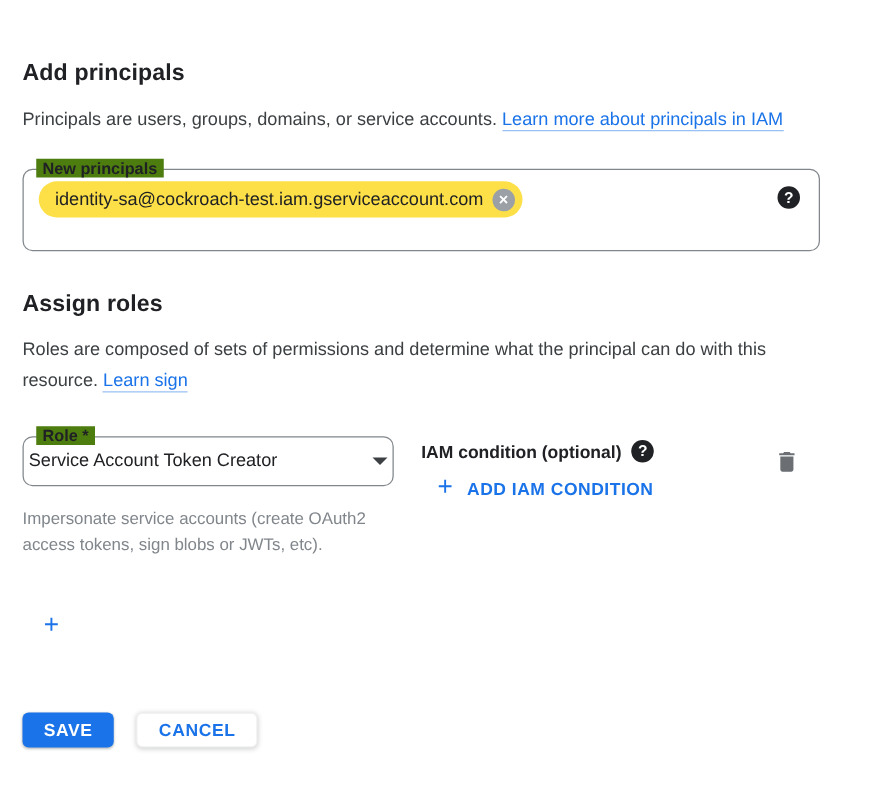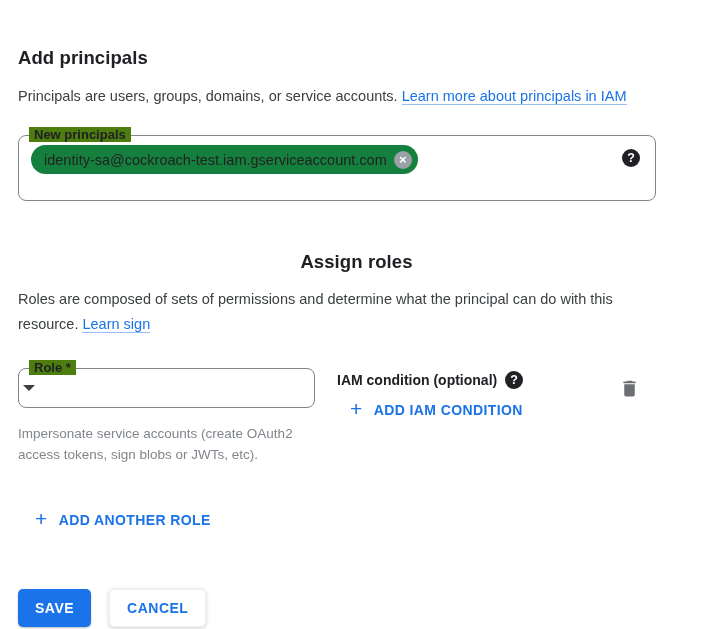--- a/index.html
+++ b/index.html
@@ -58,21 +58,21 @@
   .principals-field {
     margin-top: 26px;
     width: 638px;
     height: 66px;
     padding: 9px 12px;
   }
 
   .chip {
     display: inline-flex;
     align-items: center;
-    background: #15803d;
+    background: #fde047;
     border-radius: 15px;
     height: 29px;
     padding: 0 6px 0 13px;
     max-width: 560px;
   }
   .chip-text {
     font-size: 14.5px;
     color: #202124;
     white-space: nowrap;
   }
@@ -102,21 +102,21 @@
     text-align: center;
     cursor: pointer;
     flex: none;
   }
   .principals-field .help-icon {
     position: absolute;
     top: 13px;
     right: 15px;
   }
 
-  .section-roles { margin-top: 50px; text-align: center; }
+  .section-roles { margin-top: 31px; }
 
   .role-row {
     display: flex;
     align-items: flex-start;
     margin-top: 31px;
   }
   .role-col { width: 297px; flex: none; }
   .role-select {
     width: 297px;
     height: 40px;
@@ -196,21 +196,21 @@
 
   .add-role-button { margin-top: 47px; margin-left: 17px; }
 
   .actions {
     display: flex;
     align-items: center;
     gap: 18px;
     margin-top: 58px;
   }
   .btn {
-    height: 38px;
+    height: 28px;
     padding: 0 17px;
     border-radius: 5px;
     font-family: inherit;
     font-size: 14px;
     font-weight: 700;
     letter-spacing: 0.5px;
     cursor: pointer;
   }
   .btn-primary {
     background: #1a73e8;
@@ -247,20 +247,21 @@
   <h2 class="section-roles">Assign roles</h2>
 
   <p class="body-text roles-text"><span>Roles are composed of sets of permissions and determine what the principal can do with this resource.</span>
     <a class="link">Learn sign</a></p>
 
   <div class="role-row">
 
     <div class="role-col">
       <div class="outlined-field role-select">
         <span class="field-label">Role *</span>
+        <span class="role-value">Service Account Token Creator</span>
         <span class="dropdown-arrow"></span>
       </div>
       <p class="role-helper">Impersonate service accounts (create OAuth2 access tokens, sign blobs or JWTs, etc).</p>
     </div>
 
     <div class="cond-col">
       <div class="cond-label-row">
         <span class="cond-label">IAM condition (optional)</span>
         <span class="help-icon">?</span>
       </div>
@@ -273,21 +274,20 @@
     <button class="trash-button">
       <svg width="21" height="21" viewBox="0 0 24 24">
         <path d="M6 19c0 1.1.9 2 2 2h8c1.1 0 2-.9 2-2V7H6v12zM19 4h-3.5l-1-1h-5l-1 1H5v2h14V4z"></path>
       </svg>
     </button>
 
   </div>
 
   <button class="text-button add-role-button">
     <span class="plus-glyph">+</span>
-    <span>ADD ANOTHER ROLE</span>
   </button>
 
   <div class="actions">
     <button class="btn btn-primary">SAVE</button>
     <button class="btn btn-secondary">CANCEL</button>
   </div>
 
 </div>
 
 </body></html>

